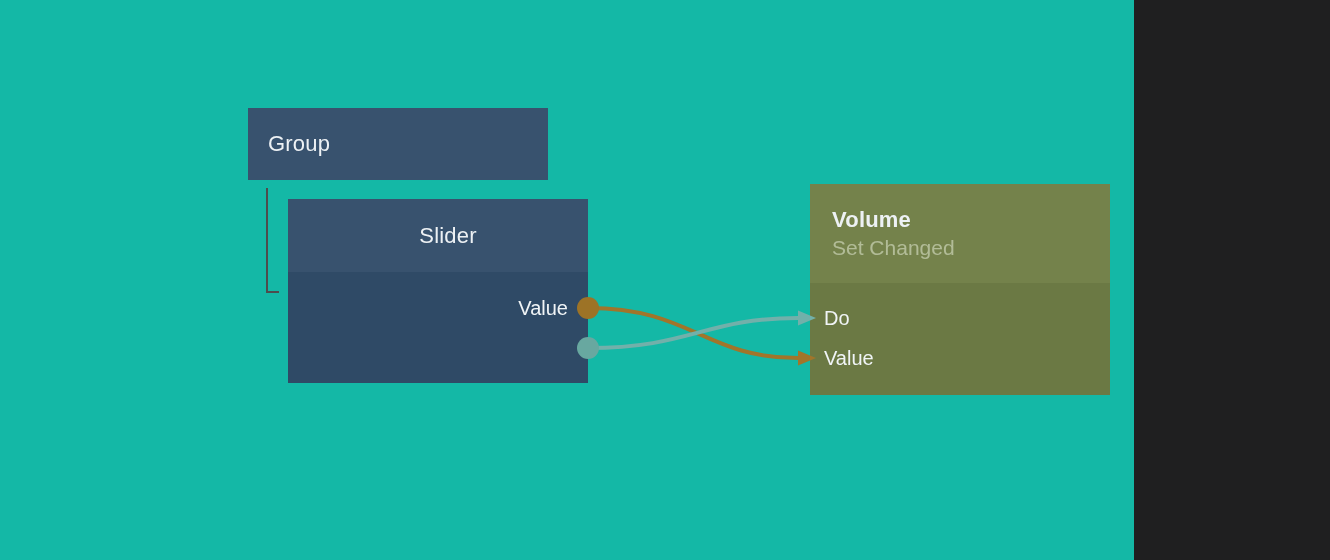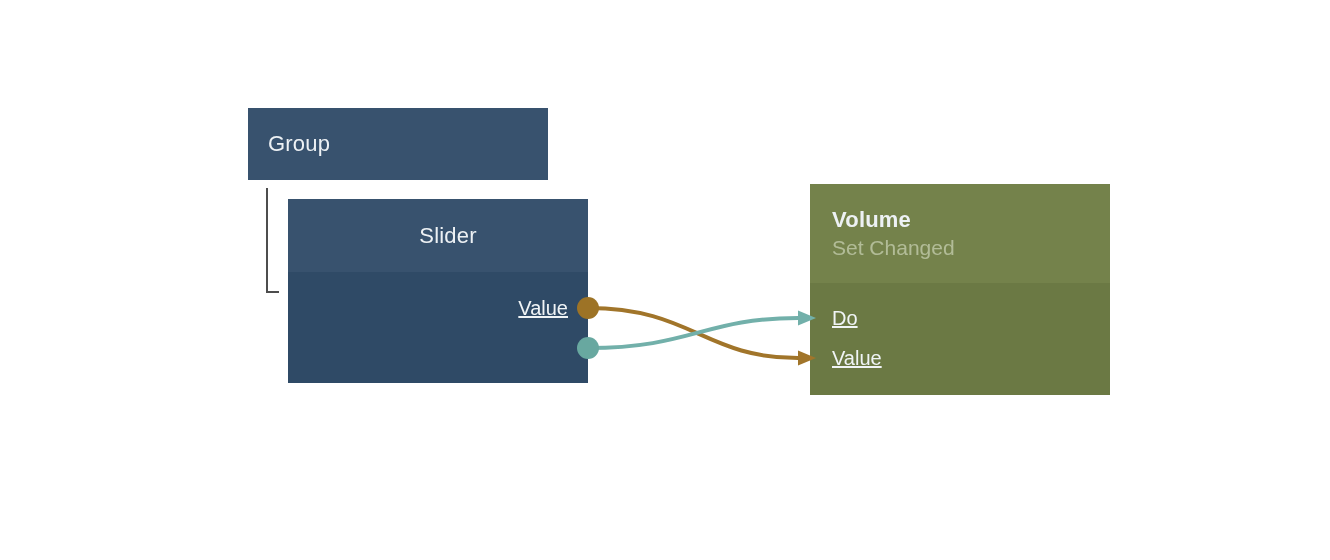--- a/index.html
+++ b/index.html
@@ -3,23 +3,23 @@
 <meta charset="utf-8">
 <style>
   html, body {
     margin: 0;
     padding: 0;
     background: #1f1f20;
     font-family: "Liberation Sans", "DejaVu Sans", sans-serif;
   }
   .canvas {
     position: relative;
-    width: 1330px;
+    width: 1134px;
     height: 560px;
-    background: #ffffff;
+    background: #14b8a6;
     overflow: hidden;
   }
   .node {
     position: absolute;
     box-sizing: border-box;
   }
   .node-header {
     box-sizing: border-box;
     display: flex;
     flex-direction: column;
@@ -48,27 +48,26 @@
     height: 40px;
     display: flex;
     align-items: center;
   }
   .port-row.out {
     justify-content: flex-end;
     padding-right: 20px;
   }
   .port-row.in {
     justify-content: flex-start;
-    padding-left: 22px;
+    padding-left: 14px;
   }
   .port-label {
     color: #f0f4f6;
     font-size: 20px;
     font-weight: 400;
-    text-decoration: underline;
   }
   
   .node-group {
     left: 248px;
     top: 108px;
     width: 300px;
     height: 72px;
     background: #38526e;
   }
   .node-group .node-header {

